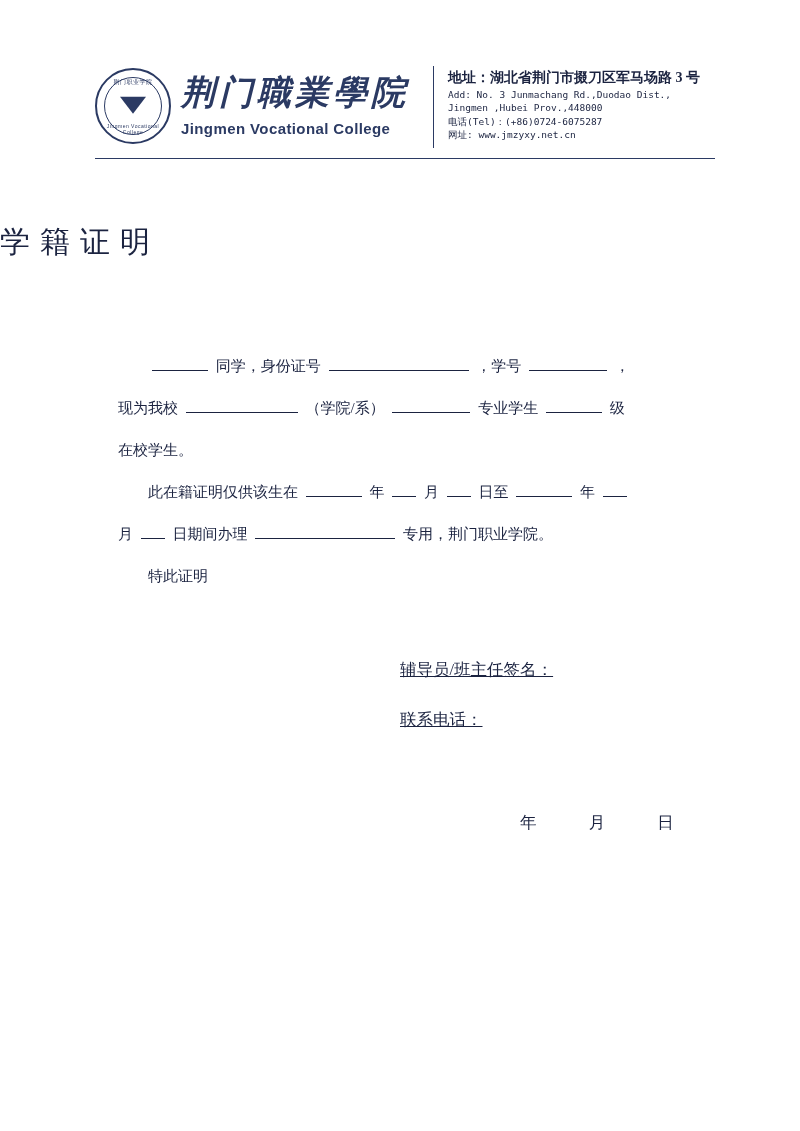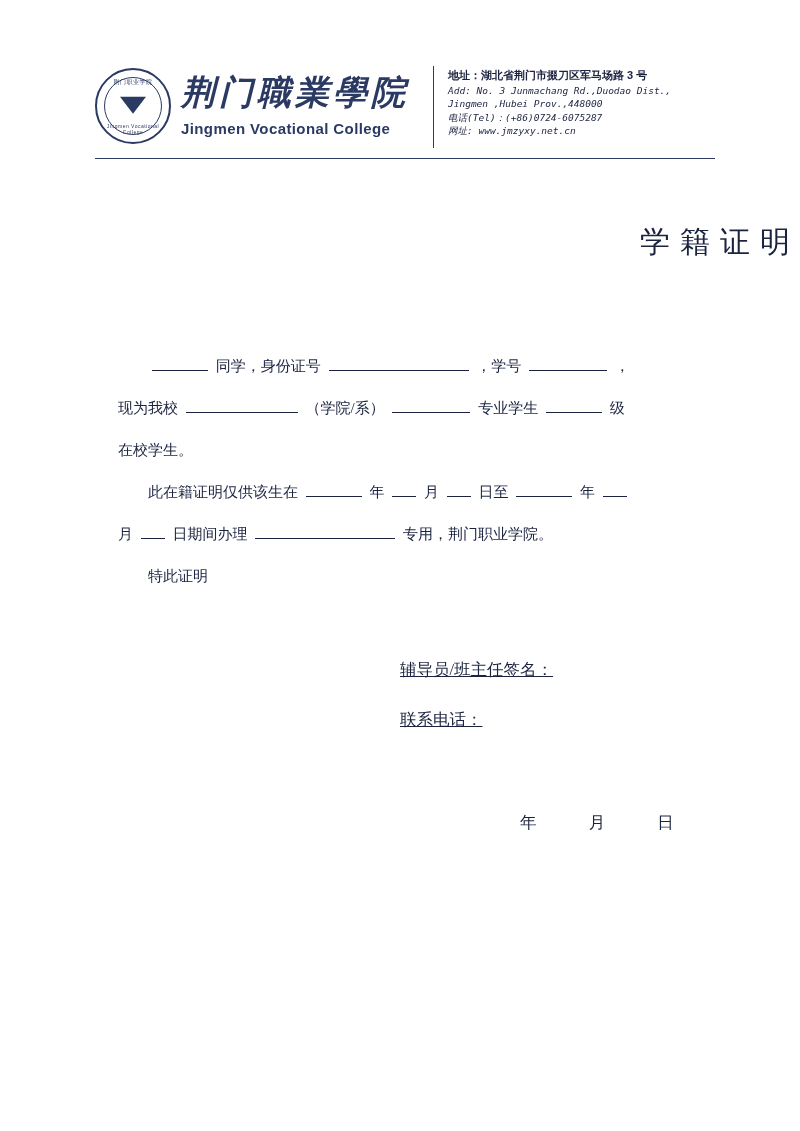--- a/index.html
+++ b/index.html
@@ -116,42 +116,42 @@
 
   .address-block {
     padding-top: 6px;
     font-family: "DejaVu Sans Mono", monospace;
     font-size: 10px;
     line-height: 1.42;
     color: #1b2340;
     white-space: nowrap;
   }
   .address-block .cn-line {
-    font-family: Liberation Sans, sans-serif;
-    font-size: 11px;
+    font-family: Liberation Serif, serif;
+    font-size: 14px;
     font-weight: bold;
   }
-  .address-block .en-line { font-size: 9.5px; font-style: italic; }
+  .address-block .en-line { font-size: 9.5px; }
 
   .hr-head {
     position: absolute;
     left: 95px;
     top: 158px;
     width: 620px;
     height: 1px;
     background: #2b3a63;
   }
 
   
   .doc-title {
     position: absolute;
     left: 0;
     top: 222px;
     width: 800px;
-    text-align: right;
+    text-align: left;
     font-size: 30px;
     letter-spacing: 10px;
     color: #1b2340;
     font-family: "Liberation Serif", "DejaVu Serif", serif;
   }
 
   
   .body-text {
     position: absolute;
     left: 118px;

